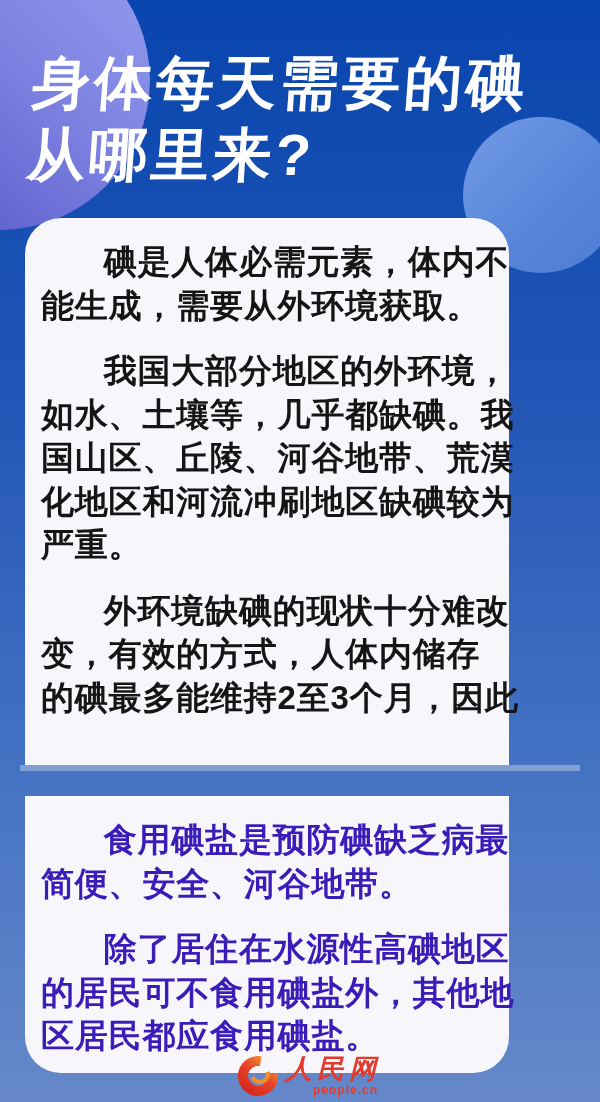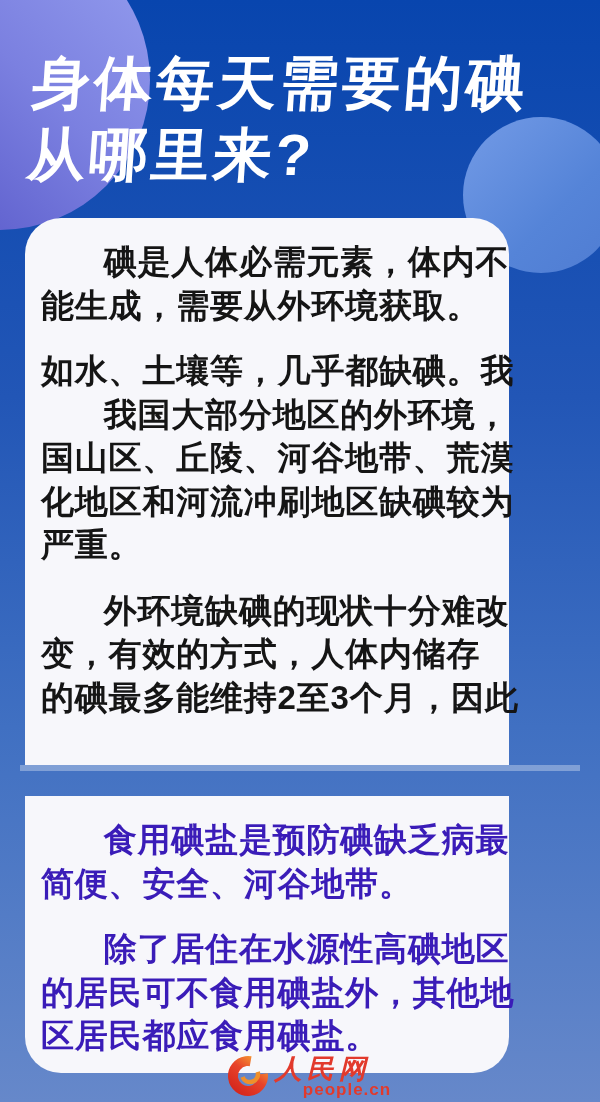--- a/index.html
+++ b/index.html
@@ -54,21 +54,21 @@
   }
   .logo{display:flex;align-items:center;}
   .logo-icon{width:42px;height:42px;margin-right:6px;}
   .logo-texts{display:flex;flex-direction:column;align-items:flex-start;}
   .logo-cn{
     color:#e23a2c;font-weight:900;font-style:italic;
     font-size:27px;line-height:27px;letter-spacing:5px;
     font-family:"Liberation Serif","DejaVu Serif",serif;
   }
   .logo-en{
-    color:#e23a2c;font-weight:700;font-size:17px;line-height:14px;
+    color:#e23a2c;font-weight:700;font-size:12px;line-height:14px;
     letter-spacing:1px;margin-left:28px;
   }
 </style>
 </head>
 <body>
 
 <div class="stage">
 
   <div class="circle circle-purple"></div>
   <div class="circle circle-right"></div>
@@ -77,22 +77,22 @@
     <div>身体每天需要的碘</div>
     <div>从哪里来?</div>
   </div>
 
   <div class="card card-main">
       <div class="para">
         <div class="line first">碘是人体必需元素，体内不</div>
         <div class="line">能生成，需要从外环境获取。</div>
       </div>
       <div class="para">
+        <div class="line first">我国大部分地区的外环境，</div>
         <div class="line">如水、土壤等，几乎都缺碘。我</div>
-        <div class="line first">我国大部分地区的外环境，</div>
         <div class="line">国山区、丘陵、河谷地带、荒漠</div>
         <div class="line">化地区和河流冲刷地区缺碘较为</div>
         <div class="line">严重。</div>
       </div>
       <div class="para">
         <div class="line first">外环境缺碘的现状十分难改</div>
         <div class="line">变，有效的方式，人体内储存</div>
         <div class="line">的碘最多能维持2至3个月，因此</div>
       </div>
     </div>

